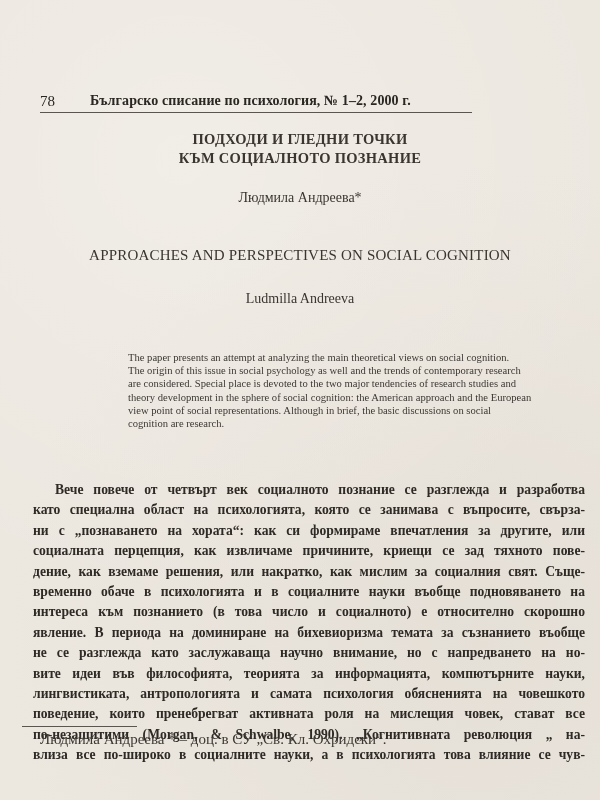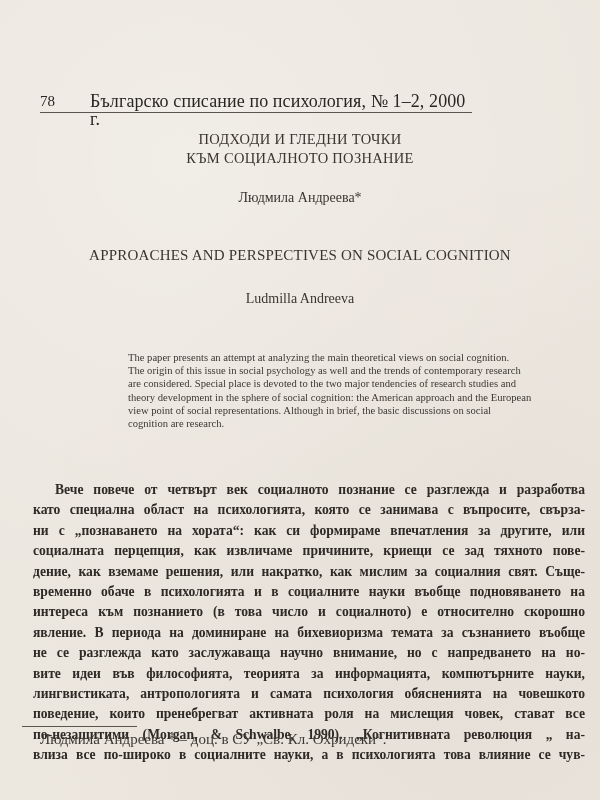--- a/index.html
+++ b/index.html
@@ -11,24 +11,24 @@
       color: #2a2622;
       font-family: "Liberation Serif", "DejaVu Serif", serif;
       position: relative;
     }
     .running-header {
       position: absolute; left: 40px; top: 44px; width: 432px;
       height: 20px; border-bottom: 1px solid #5a554e;
       font-size: 15px; line-height: 18px; margin-top: 48px;
     }
     .page-number { position: absolute; left: 0; top: 0; font-size: 15px; }
-    .journal-title { position: absolute; left: 50px; top: 0; font-weight: normal; font-size: 18px; letter-spacing: 0.1px; }
+    .journal-title { position: absolute; left: 50px; top: 0; font-weight: bold; font-size: 14px; letter-spacing: 0.1px; }
     .title-block {
       position: absolute; left: 0; width: 600px; top: 130px; text-align: center;
-      font-weight: normal; font-size: 14.5px; line-height: 19px; letter-spacing: 0.3px;
+      font-weight: bold; font-size: 14.5px; line-height: 19px; letter-spacing: 0.3px;
       color: #3a352f;
     }
     .author-bg {
       position: absolute; left: 0; width: 600px; top: 190px; text-align: center;
       font-size: 14px; color: #3a352f;
     }
     .title-en {
       position: absolute; left: 0; width: 600px; top: 247px; text-align: center;
       font-size: 15px; letter-spacing: 0.2px; color: #3a352f;
     }

